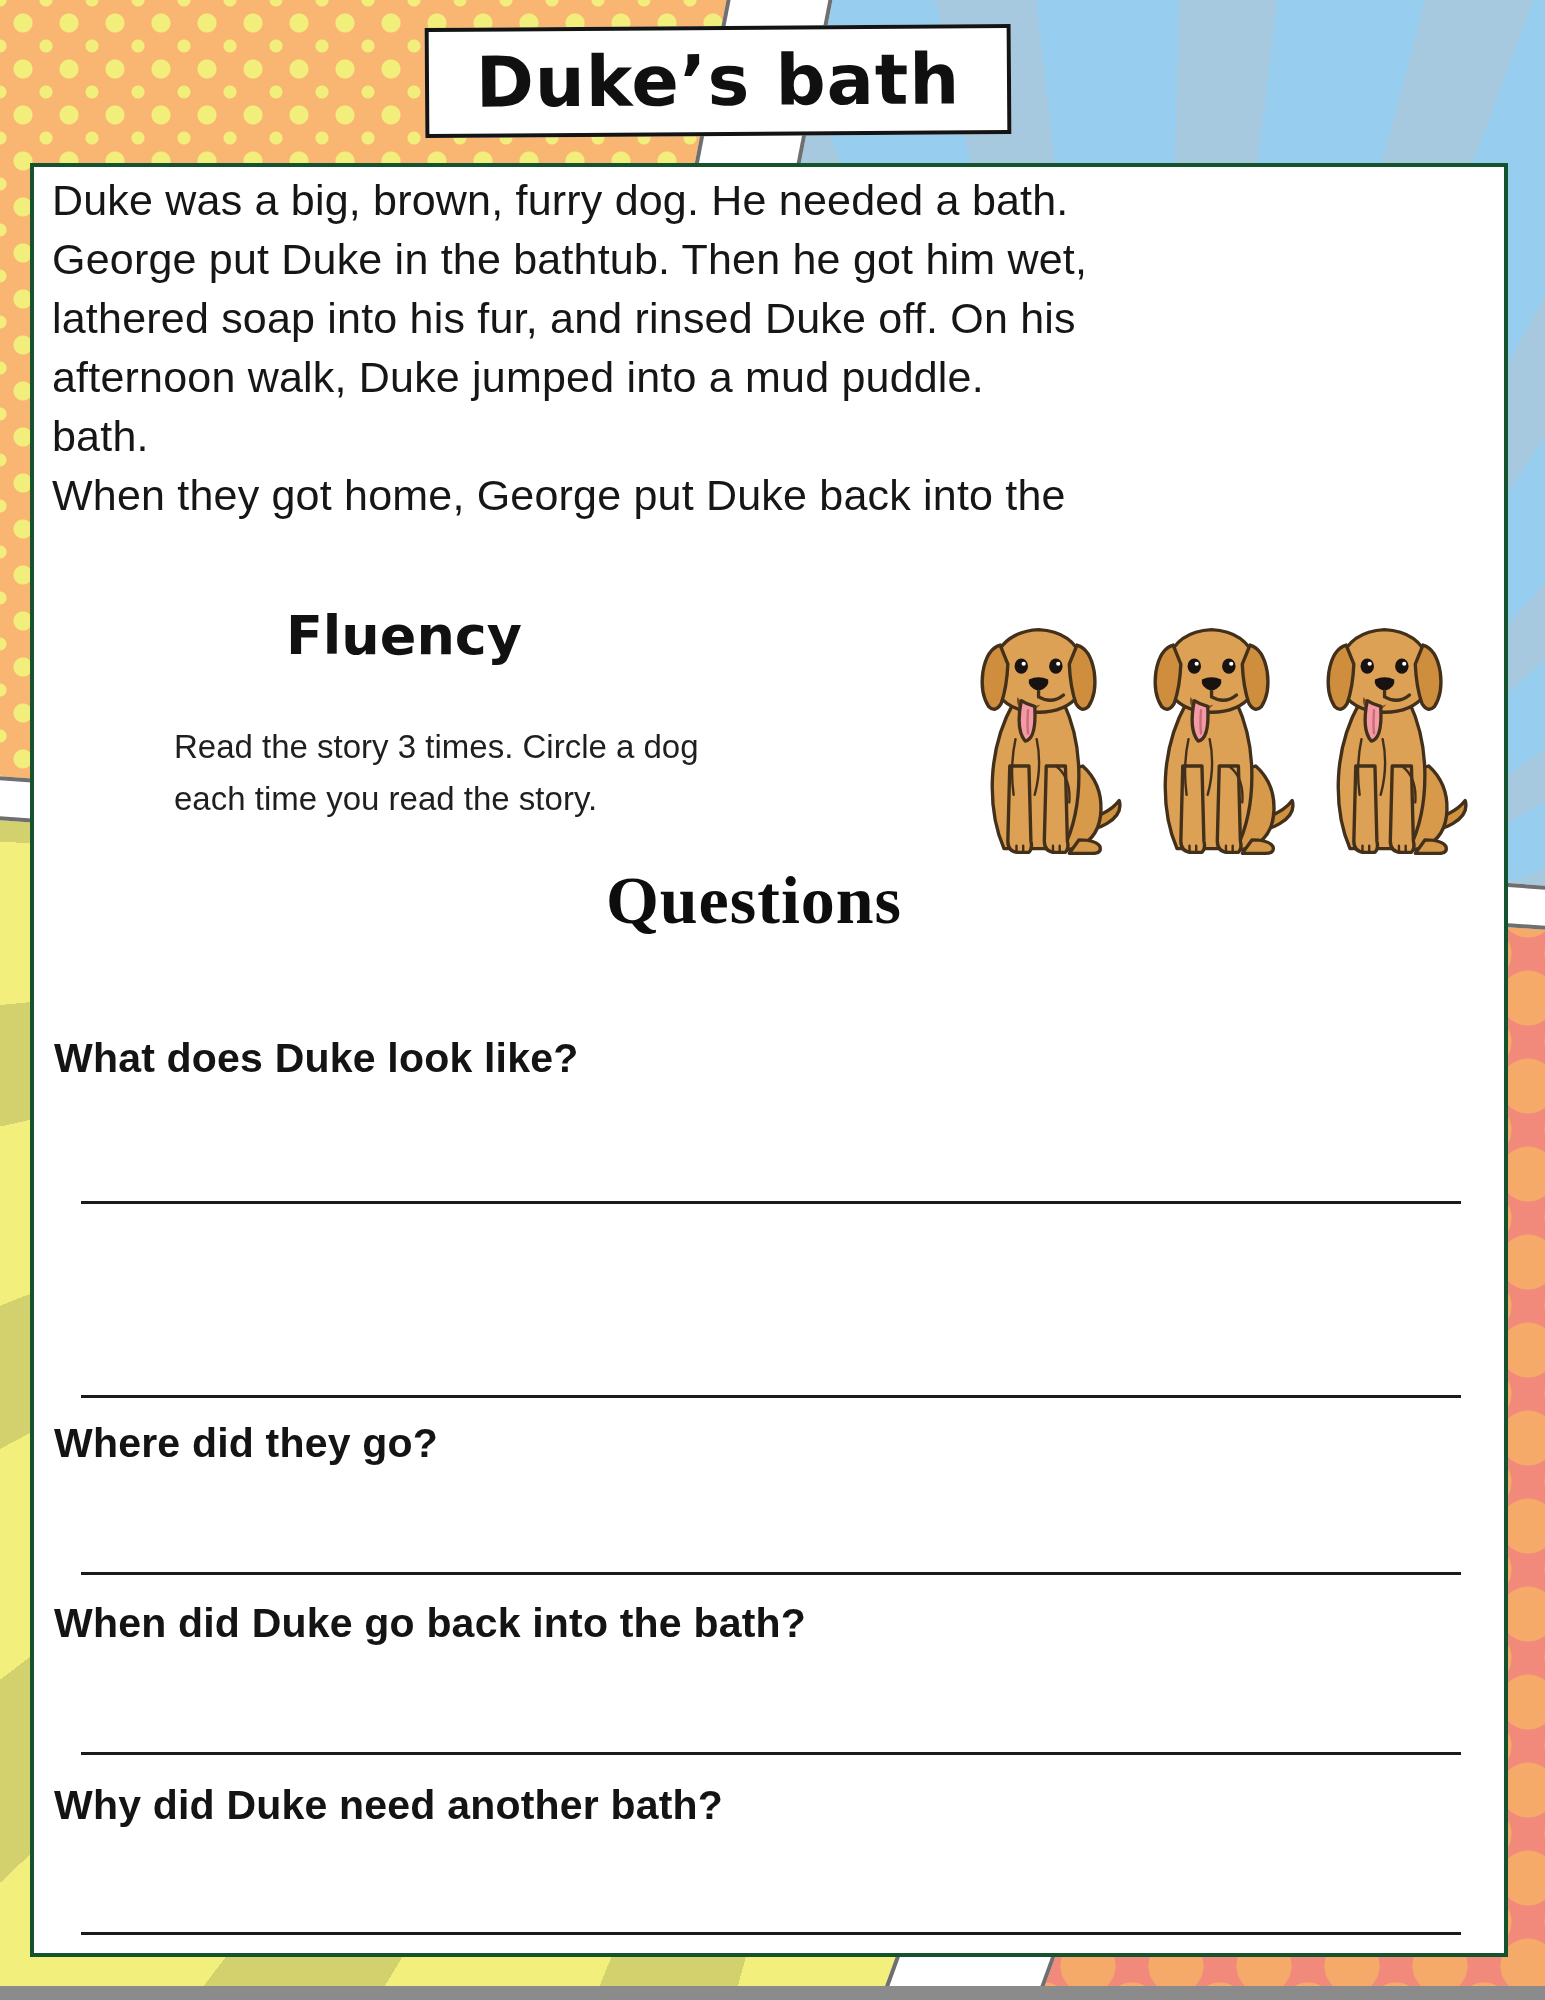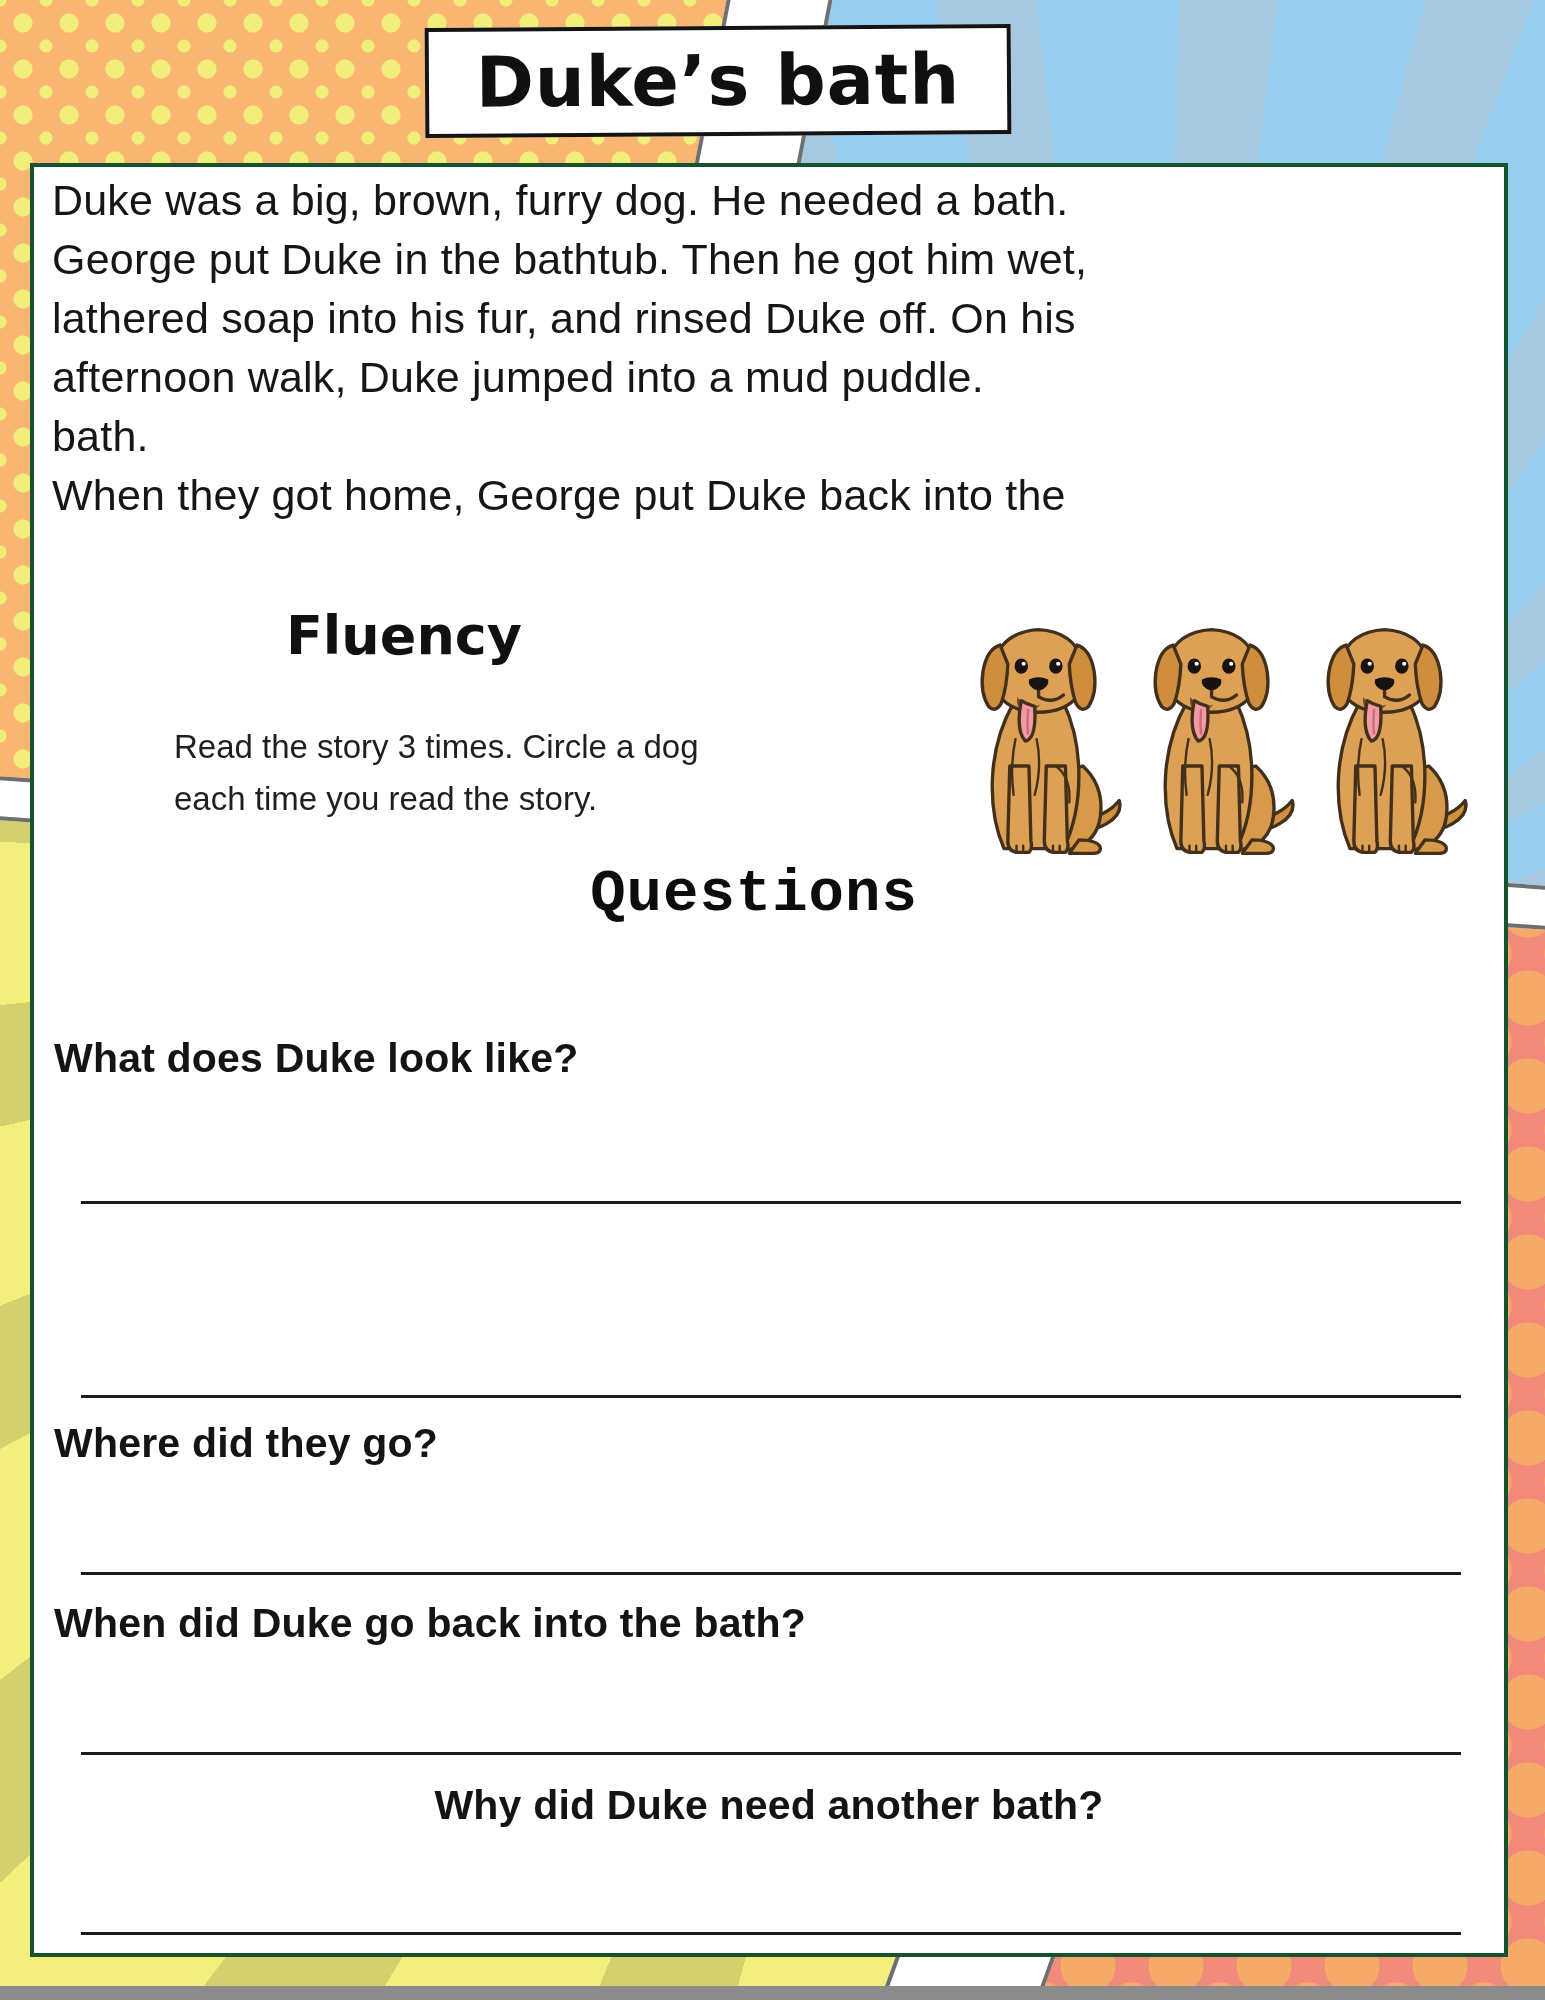--- a/index.html
+++ b/index.html
@@ -87,30 +87,30 @@
   .fluency-text {
     position:absolute; left:140px; top:554px; width:580px;
     font-size:33px; line-height:52px; color:#1f1f1f;
   }
   .dogs-row {
     position:absolute; left:922px; top:452px; display:flex; gap:5px;
   }
   .dog-slot { width:168px; height:246px; cursor:pointer; }
   .questions-heading {
     position:absolute; left:0; top:694px; width:100%; text-align:center;
-    font-family:Liberation Mono, monospace; font-weight:700;
-    font-size:59px; color:#0d0d0d; letter-spacing:1px;
+    font-family:Liberation Serif, serif; font-weight:700;
+    font-size:68px; color:#0d0d0d; letter-spacing:1px;
     transform:translateX(-15px);
   }
   .q-label {
     position:absolute; left:20px; width:1430px;
     font-size:41px; font-weight:700; color:#141414; letter-spacing:0.2px;
   }
   .q1 { top:868px; } .q2 { top:1068px; } .q3 { top:1253px; }
-  .q4 { top:1433px; } .q5 { top:1615px;text-align:center; }
+  .q4 { top:1433px; } .q5 { top:1615px; }
   .answer-line {
     position:absolute; left:47px; width:1380px; height:0;
     border-top:3px solid #1b1b1b;
   }
   .l1 { top:1034px; } .l2 { top:1228px; } .l3 { top:1405px; }
   .l4 { top:1585px; } .l5 { top:1765px; }
   .defs-holder { position:absolute; width:0; height:0; overflow:hidden; }
 </style>
 </head>
 <body>

